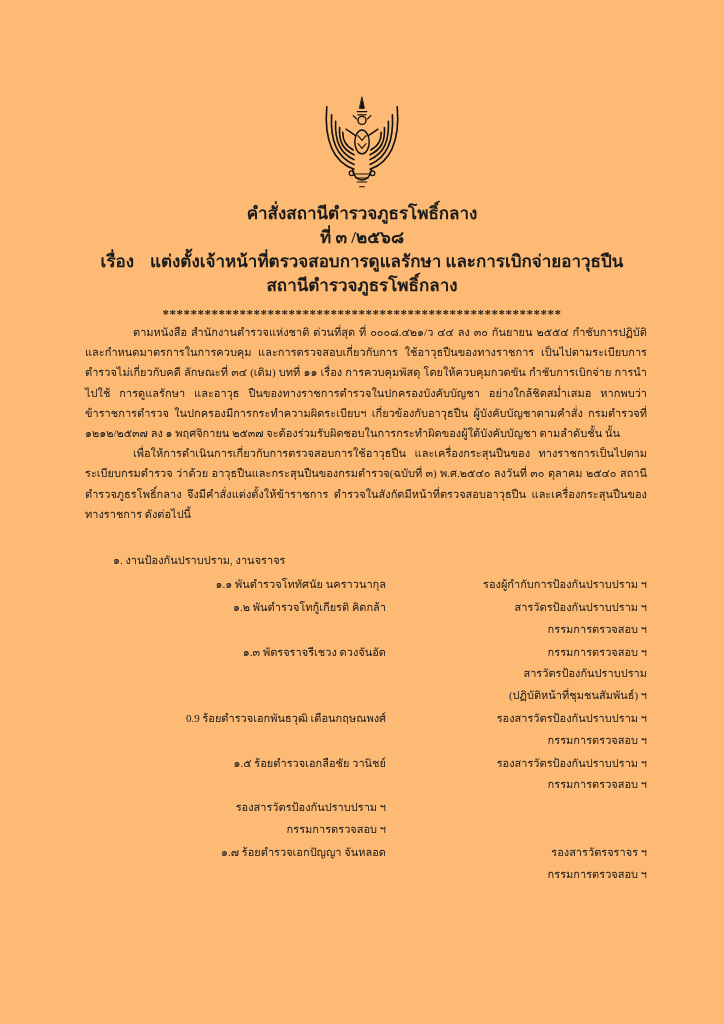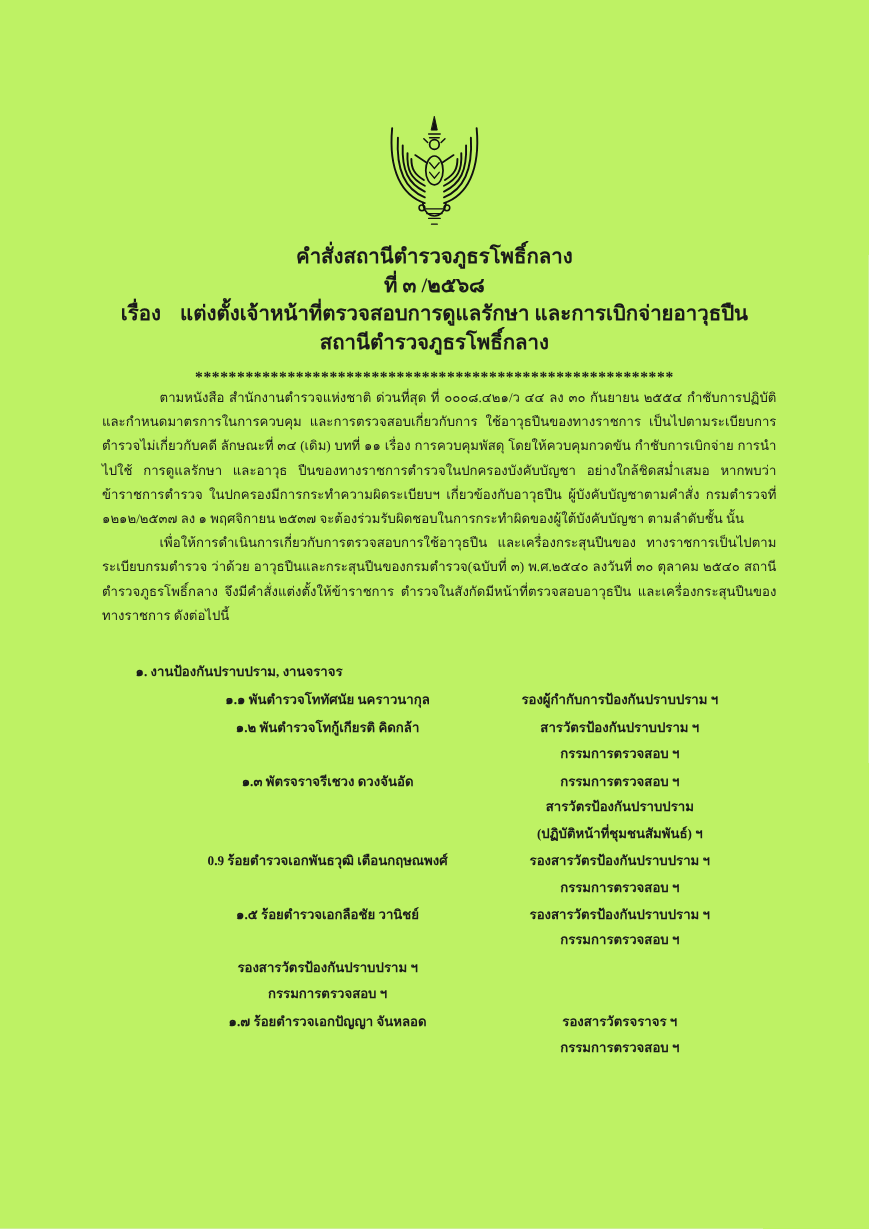--- a/index.html
+++ b/index.html
@@ -1,20 +1,20 @@
 <!DOCTYPE html>
 <html><head>
 <meta charset="utf-8">
 <style>
   html,body{margin:0;padding:0;background:#e8e8e8;}
   .page{
     position:relative;
     width:724px;height:1024px;
     margin:0 auto;
-    background:#bef264;
+    background:#fdba74;
     font-family:"Liberation Serif","DejaVu Serif",serif;
     color:#1a1a1a;
     overflow:hidden;
   }
   .emblem{
     position:absolute;
     top:90px;left:50%;
     transform:translateX(-50%);
     width:96px;height:112px;
   }
@@ -38,34 +38,33 @@
   .body{
     position:absolute;
     top:322px;left:85px;
     width:562px;
     font-size:11px;
     line-height:20.2px;
     text-align:justify;
   }
   .para{margin:0;text-indent:48px;}
   .section-heading{
-    font-weight:bold;
+    font-weight:normal;
     margin-top:26px;
     margin-left:28px;
     margin-bottom:4px;
     text-align:left;
   }
   .appointee-row{
     display:grid;
     grid-template-columns:226px auto;
     margin-left:75px;
-    text-align:center;
+    text-align:right;
     line-height:21.8px;
     margin-bottom:1px;
-    font-weight:bold;
   }
   .appointee-roles div{white-space:nowrap;}
 </style>
 </head>
 <body>
 
 <div class="page">
 
   <div class="emblem">
     <svg viewBox="0 0 120 130" fill="none" stroke="#111111" stroke-width="2" stroke-linecap="round">

